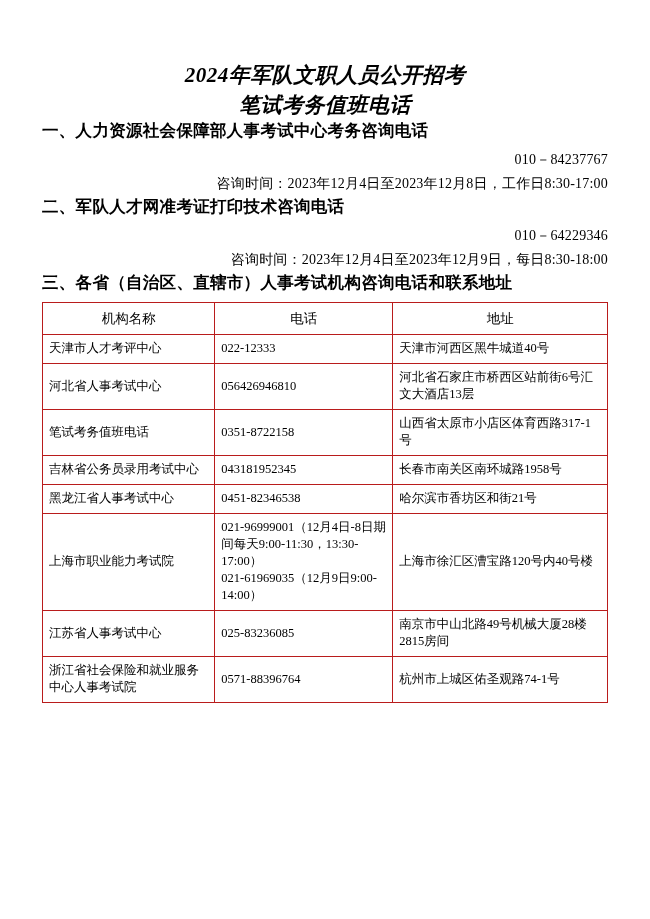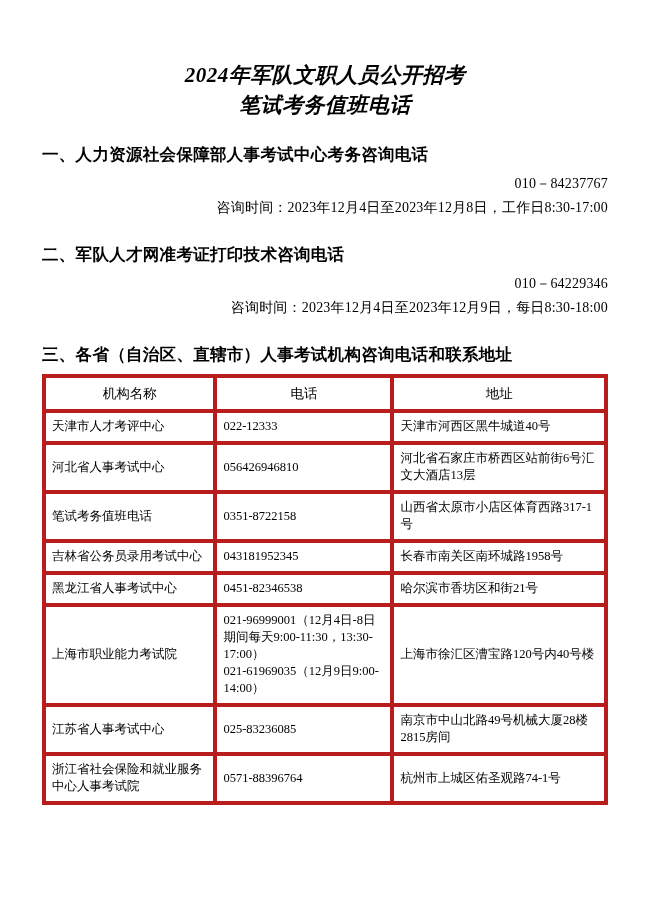--- a/index.html
+++ b/index.html
@@ -28,42 +28,41 @@
     line-height: 30px;
     letter-spacing: 0.5px;
     font-style: italic;
   }
   .doc-title .line2 {
     display: block;
   }
   .section-heading {
     font-weight: bold;
     font-size: 16.5px;
-    margin-top: 24px;
     margin-bottom: 6px;
     letter-spacing: 0.3px;
   }
   .center-line {
     text-align: right;
     font-size: 14px;
     line-height: 24px;
     letter-spacing: 0.2px;
   }
   .tbl-wrap {
     margin-top: 8px;
   }
   table.contacts {
     border-collapse: collapse;
     width: 100%;
     table-layout: fixed;
     font-size: 12.5px;
     line-height: 17px;
   }
   table.contacts th, table.contacts td {
-    border: 4px solid #b91c1c;
+    border: 1px solid #b91c1c;
     padding: 5px 6px 6px 6px;
     vertical-align: middle;
     text-align: left;
     font-weight: normal;
   }
   table.contacts th {
     text-align: center;
     font-size: 13.5px;
     padding: 7px 4px;
   }

